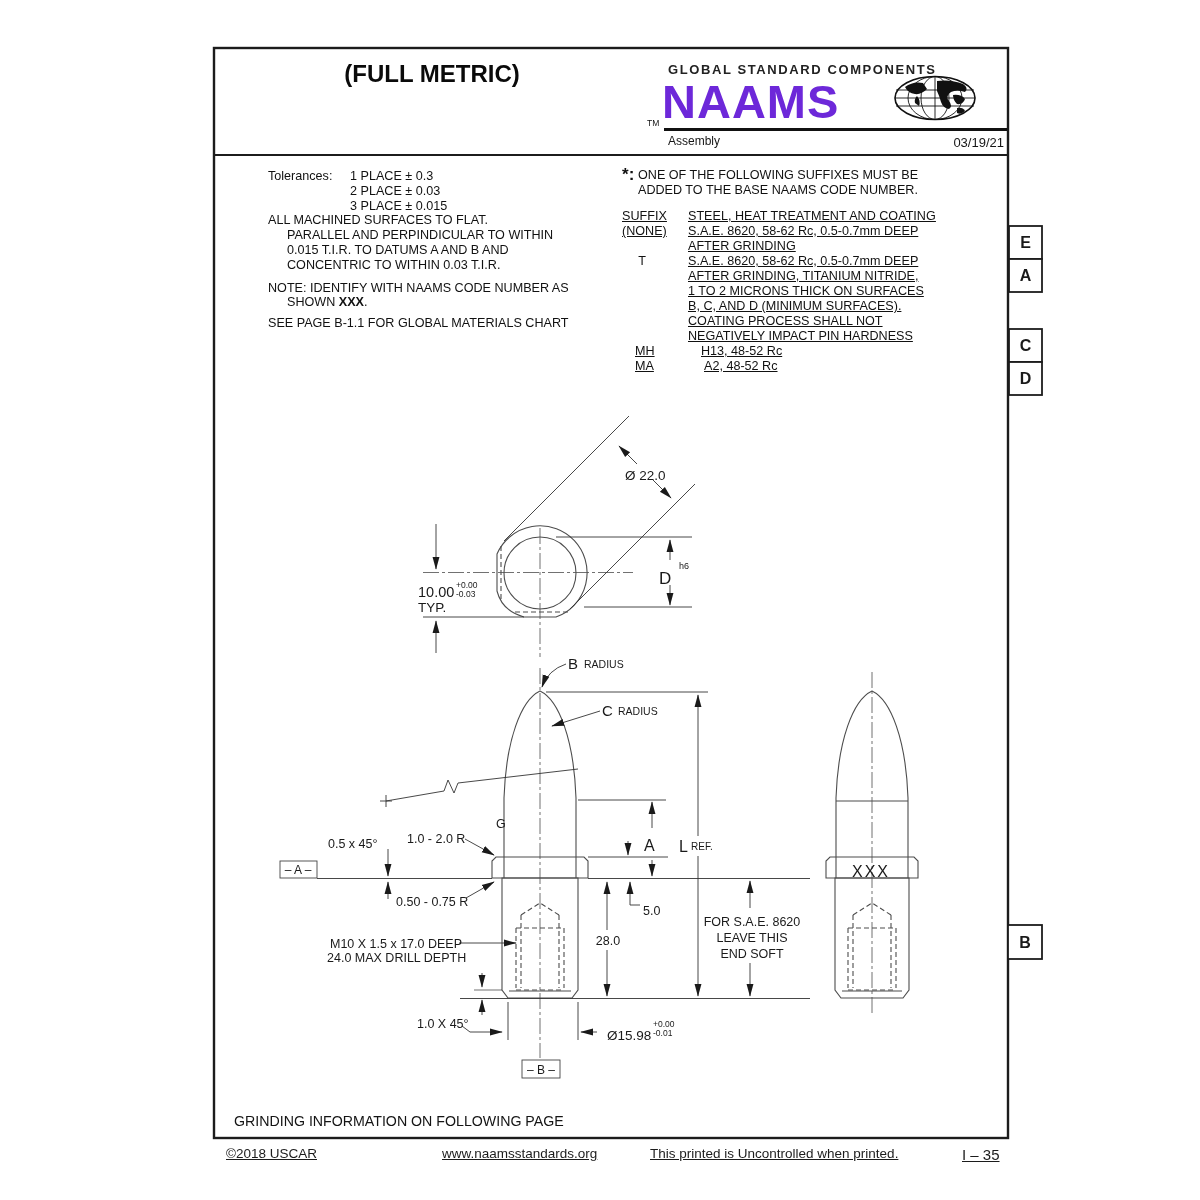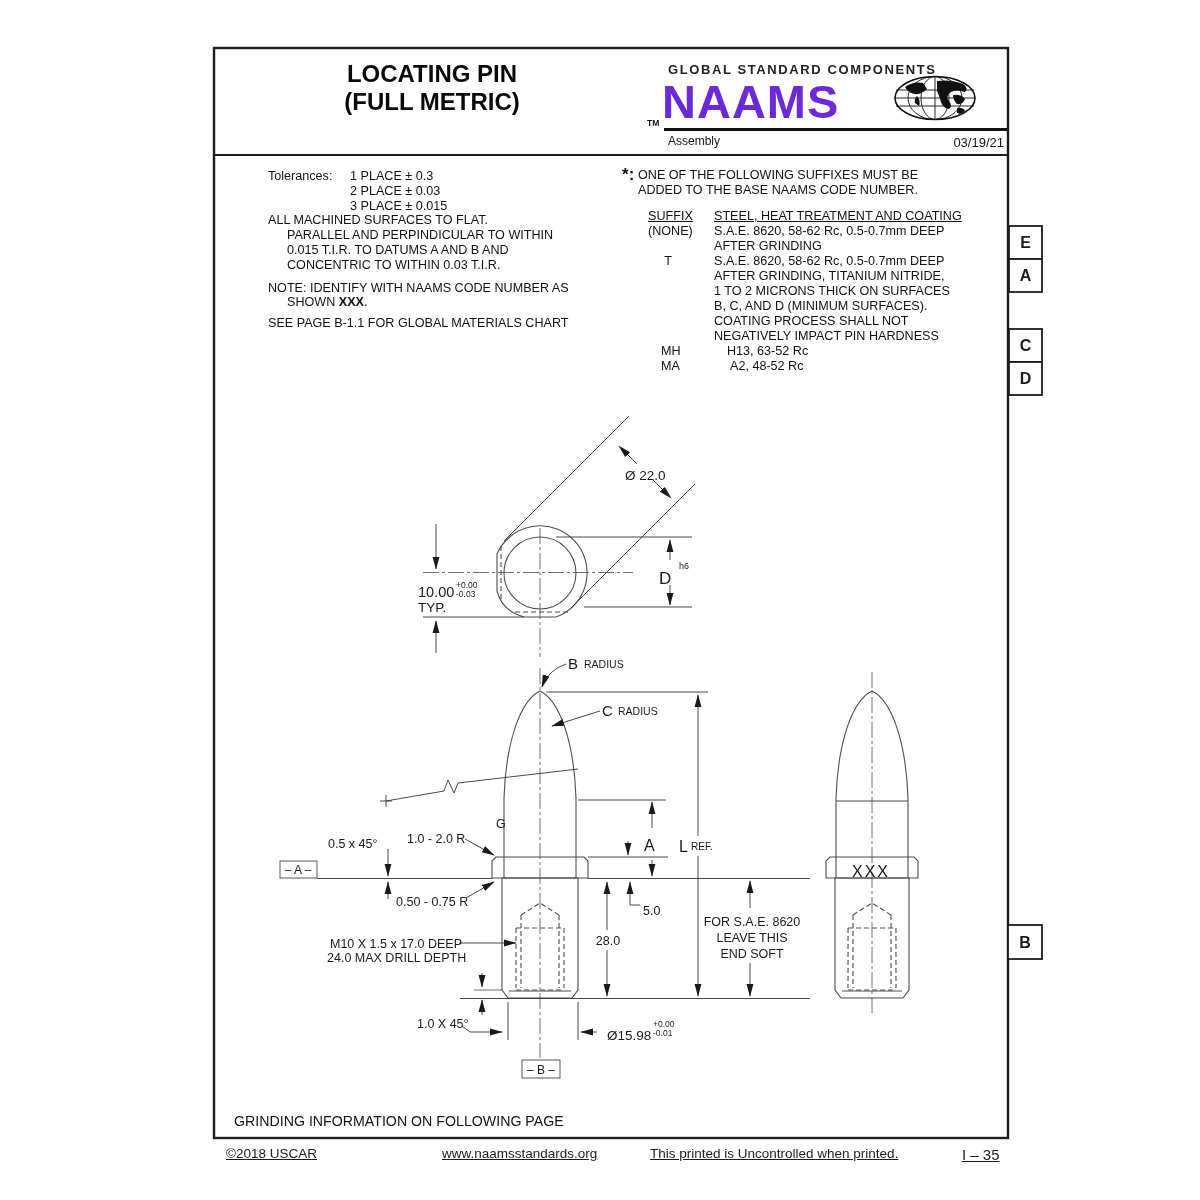--- a/index.html
+++ b/index.html
@@ -7,39 +7,39 @@
         font-family:"Liberation Sans", sans-serif;color:#111;overflow:hidden;}
   .abs{position:absolute;}
   svg text{font-family:"Liberation Sans", sans-serif;fill:#1a1a1a;}
   
   .title-block{left:214px;top:60px;width:436px;text-align:center;
                font-weight:bold;font-size:24px;line-height:28px;color:#0a0a0a;}
   .brand{left:646px;top:60px;width:362px;}
   .brand-tagline{position:absolute;left:22px;top:2px;font-size:13px;font-weight:bold;
                  letter-spacing:1.6px;color:#222;}
   .brand-row{position:absolute;left:0;top:14px;width:362px;height:52px;}
-  .brand-tm{position:absolute;left:1px;top:44px;font-size:8.5px;font-weight:bold;text-align:right;}
+  .brand-tm{position:absolute;left:1px;top:44px;font-size:8.5px;font-weight:normal;text-align:right;}
   .brand-name{position:absolute;left:16px;top:0px;font-size:47px;font-weight:bold;
               letter-spacing:1px;color:#6d28d9;}
   .brand-globe{position:absolute;left:247px;top:1px;}
   .brand-rule{position:absolute;left:18px;top:68px;width:343px;border-top:3px solid #111;}
   .brand-category{position:absolute;left:22px;top:74px;font-size:12px;color:#161616;}
   .brand-date{position:absolute;right:4px;top:75px;font-size:13px;color:#161616;}
   
   .notes{left:268px;top:169px;width:360px;font-size:12.6px;line-height:14.8px;white-space:nowrap;}
   .tol-row{display:flex;}
   .tol-label{width:82px;}
   .indent{padding-left:19px;}
   .gap8{height:8px;} .gap6{height:6px;}
   b.code{font-weight:bold;}
   
   .suffix{left:622px;top:168px;width:380px;font-size:12.6px;line-height:15px;white-space:nowrap;}
   .suffix-intro{display:flex;}
   .star{width:16px;font-weight:bold;font-size:17px;line-height:14px;}
-  .suffix-table{margin-top:11px;margin-left:26px;}
+  .suffix-table{margin-top:11px;text-decoration:underline;}
   .srow{display:flex;}
   .scol1{width:66px;}
   .hdr{text-decoration:underline;}
   .t-indent{text-align:center;width:40px;}
   
   .tabulated{left:234px;top:1113px;font-size:14.2px;color:#141414;}
   .footer{left:214px;top:1146px;width:794px;font-size:13.5px;color:#1c1c1c;}
   .footer span{position:absolute;white-space:nowrap;text-decoration:underline;}
   .f1{left:12px;} .f2{left:228px;} .f3{left:436px;} .f4{left:748px;font-size:15px;}
 </style>
@@ -215,21 +215,20 @@
       <rect x="1009" y="329" width="33" height="33" fill="#fff" stroke="#1c1c1c" stroke-width="1.8"></rect>
       <text x="1025.5" y="351">C</text>
       <rect x="1009" y="362" width="33" height="33" fill="#fff" stroke="#1c1c1c" stroke-width="1.8"></rect>
       <text x="1025.5" y="384">D</text>
       <rect x="1008" y="925" width="34" height="34" fill="#fff" stroke="#1c1c1c" stroke-width="1.8"></rect>
       <text x="1025" y="948">B</text>
     </g>
   </svg>
 
   <div class="abs title-block">
-    <div>LOCATING PIN</div>
     <div>(FULL METRIC)</div>
   </div>
 
   <div class="abs brand" style="height:100px">
     <div class="brand-tagline">GLOBAL STANDARD COMPONENTS</div>
     <div class="brand-row">
       <span class="brand-tm">TM</span>
       <span class="brand-name">NAAMS</span>
       <svg class="brand-globe" width="84" height="46" viewBox="0 0 84 46">
         <ellipse cx="42" cy="23" rx="40" ry="21.5" fill="none" stroke="#111" stroke-width="1.6"></ellipse>
@@ -301,21 +300,21 @@
           <div>S.A.E. 8620, 58-62 Rc, 0.5-0.7mm DEEP</div>
           <div>AFTER GRINDING, TITANIUM NITRIDE,</div>
           <div>1 TO 2 MICRONS THICK ON SURFACES</div>
           <div>B, C, AND D (MINIMUM SURFACES).</div>
           <div>COATING PROCESS SHALL NOT</div>
           <div>NEGATIVELY IMPACT PIN HARDNESS</div>
         </span>
       </div>
       <div class="srow">
         <span class="scol1" style="padding-left:13px">MH</span>
-        <span>H13, 63-52 Rc</span>
+        <span>H13, 48-52 Rc</span>
       </div>
       <div class="srow">
         <span class="scol1" style="padding-left:13px">MA</span>
         <span style="padding-left:3px">A2, 48-52 Rc</span>
       </div>
     </div>
   </div>
 
   <div class="abs tabulated">GRINDING INFORMATION ON FOLLOWING PAGE</div>
   <div class="abs footer">

